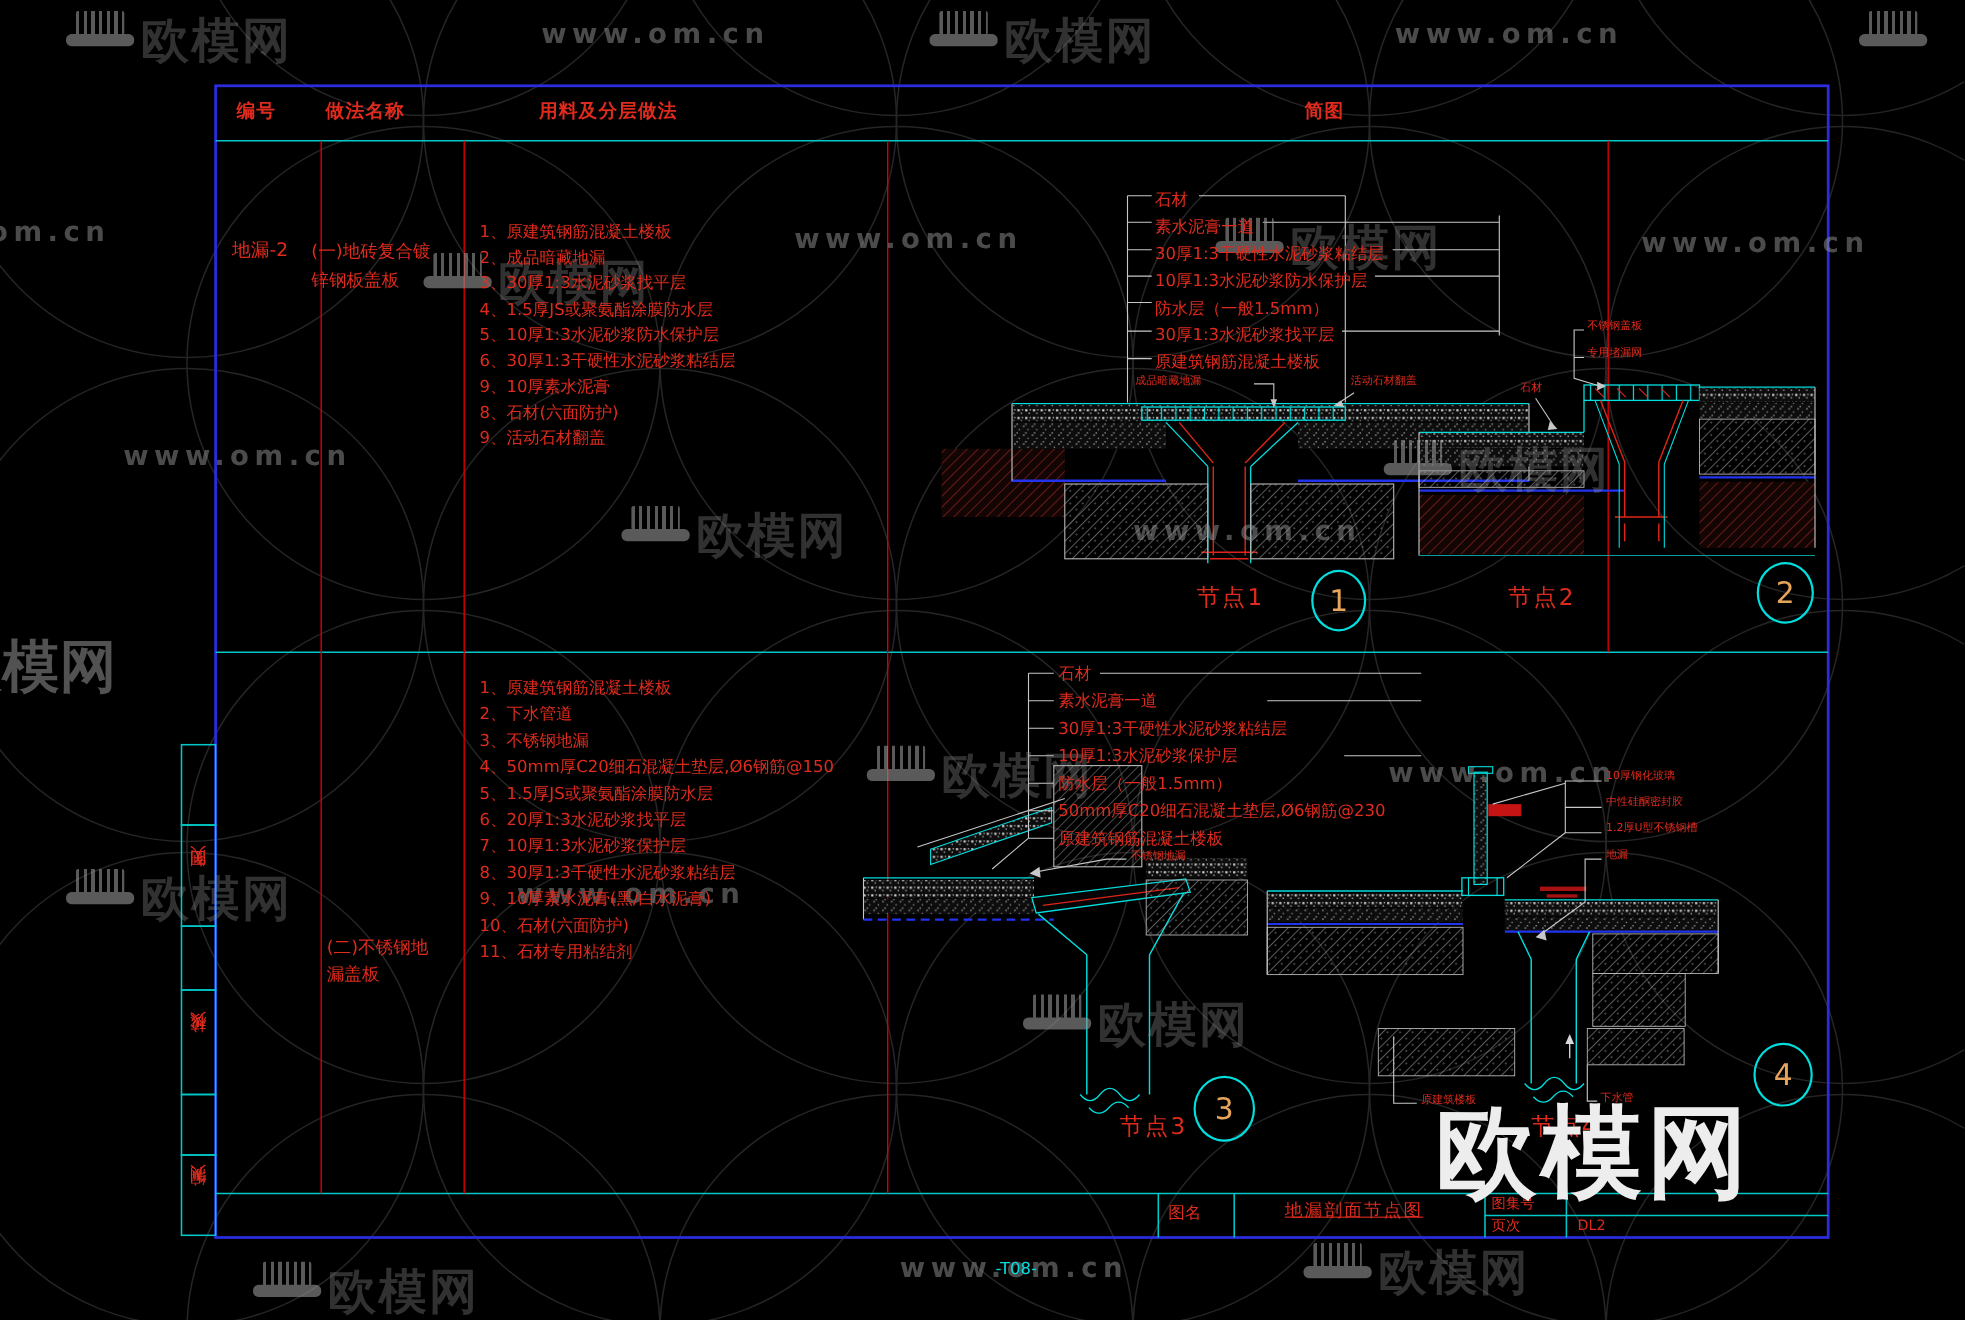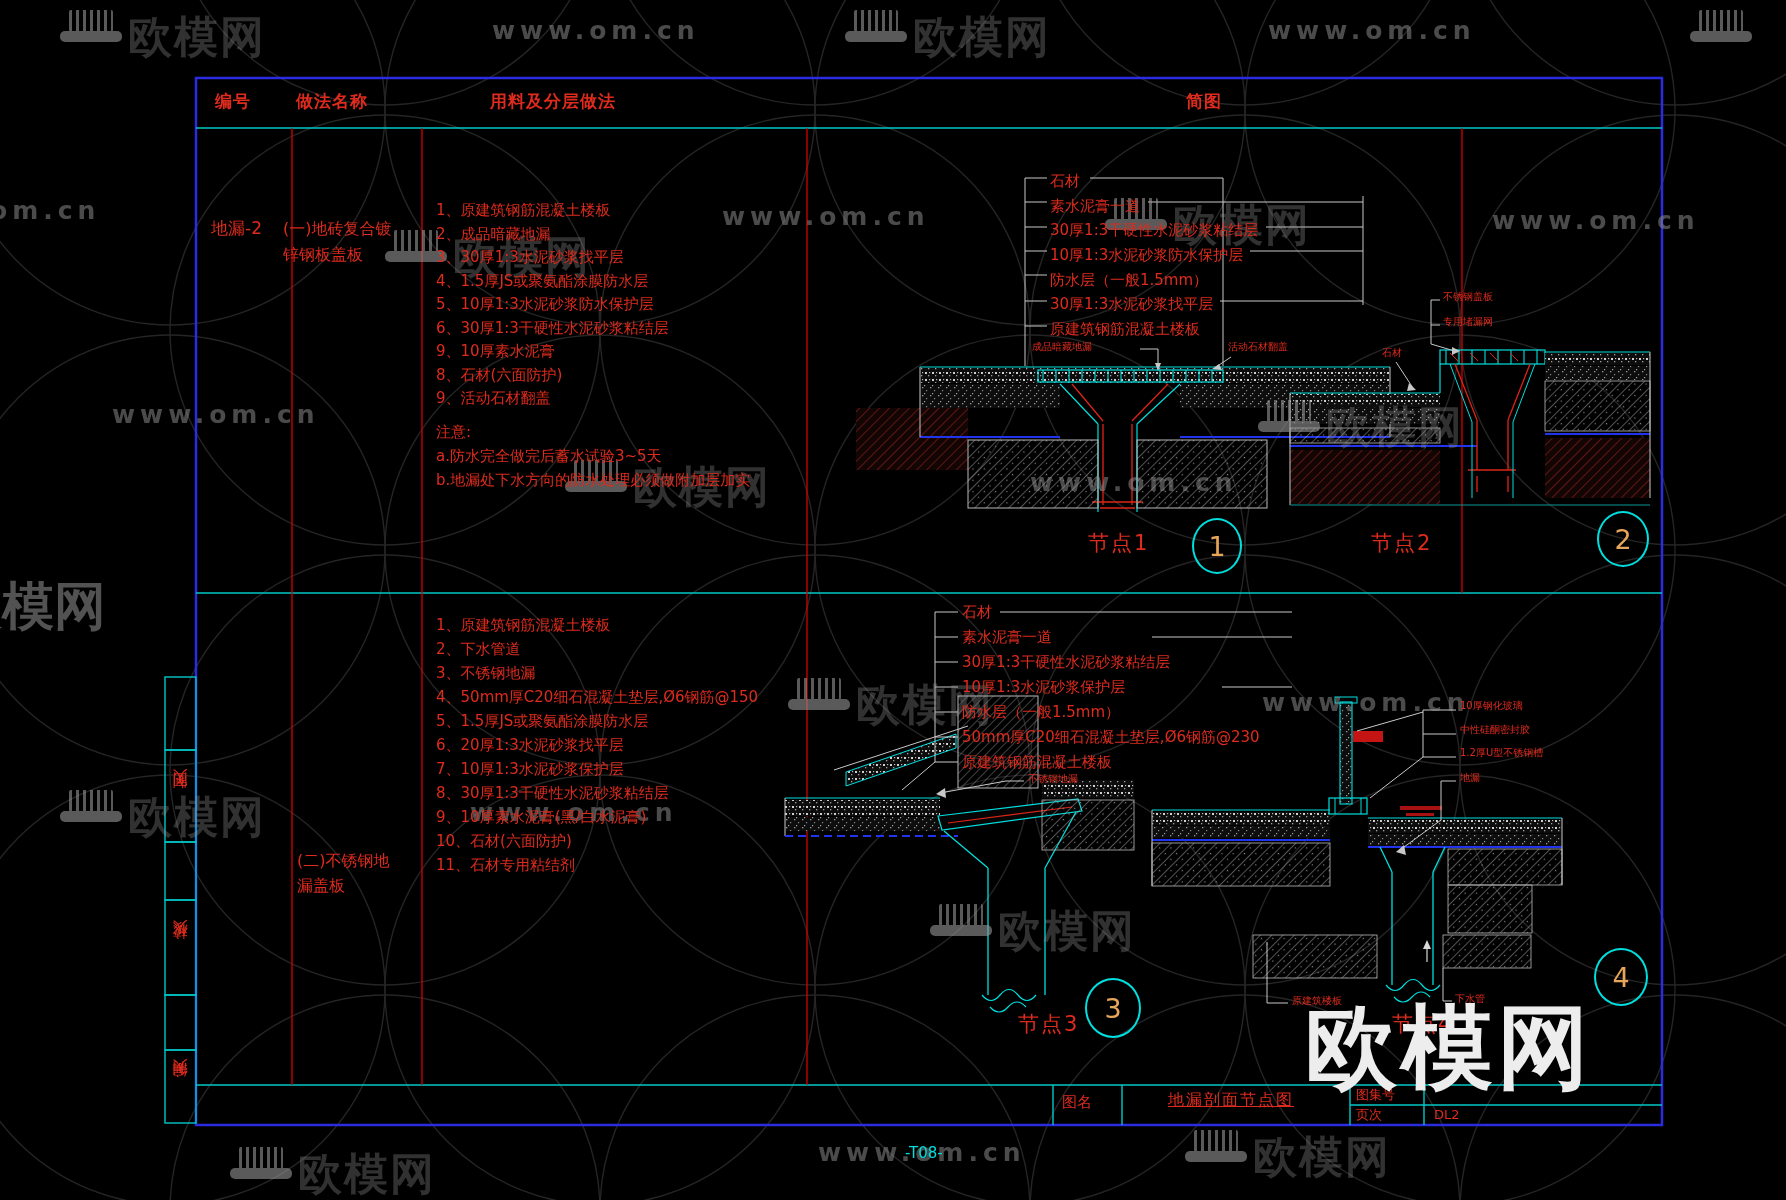--- a/index.html
+++ b/index.html
@@ -292,25 +292,20 @@
       <div>1、原建筑钢筋混凝土楼板</div>
       <div>2、成品暗藏地漏</div>
       <div>3、30厚1:3水泥砂浆找平层</div>
       <div>4、1.5厚JS或聚氨酯涂膜防水层</div>
       <div>5、10厚1:3水泥砂浆防水保护层</div>
       <div>6、30厚1:3干硬性水泥砂浆粘结层</div>
       <div>9、10厚素水泥膏</div>
       <div>8、石材(六面防护)</div>
       <div>9、活动石材翻盖</div>
     </div>
-  <div class="list lh24" style="left:436px;top:420px;">
-      <div>注意:</div>
-      <div>a.防水完全做完后蓄水试验3~5天</div>
-      <div>b.地漏处下水方向的防水处理必须做附加层加实</div>
-    </div>
 
   <div class="t red name16" style="left:297px;top:852px;">(二)不锈钢地</div>
   <div class="t red name16" style="left:297px;top:877px;">漏盖板</div>
   <div class="list lh24" style="left:436px;top:613px;">
       <div>1、原建筑钢筋混凝土楼板</div>
       <div>2、下水管道</div>
       <div>3、不锈钢地漏</div>
       <div>4、50mm厚C20细石混凝土垫层,Ø6钢筋@150</div>
       <div>5、1.5厚JS或聚氨酯涂膜防水层</div>
       <div>6、20厚1:3水泥砂浆找平层</div>

